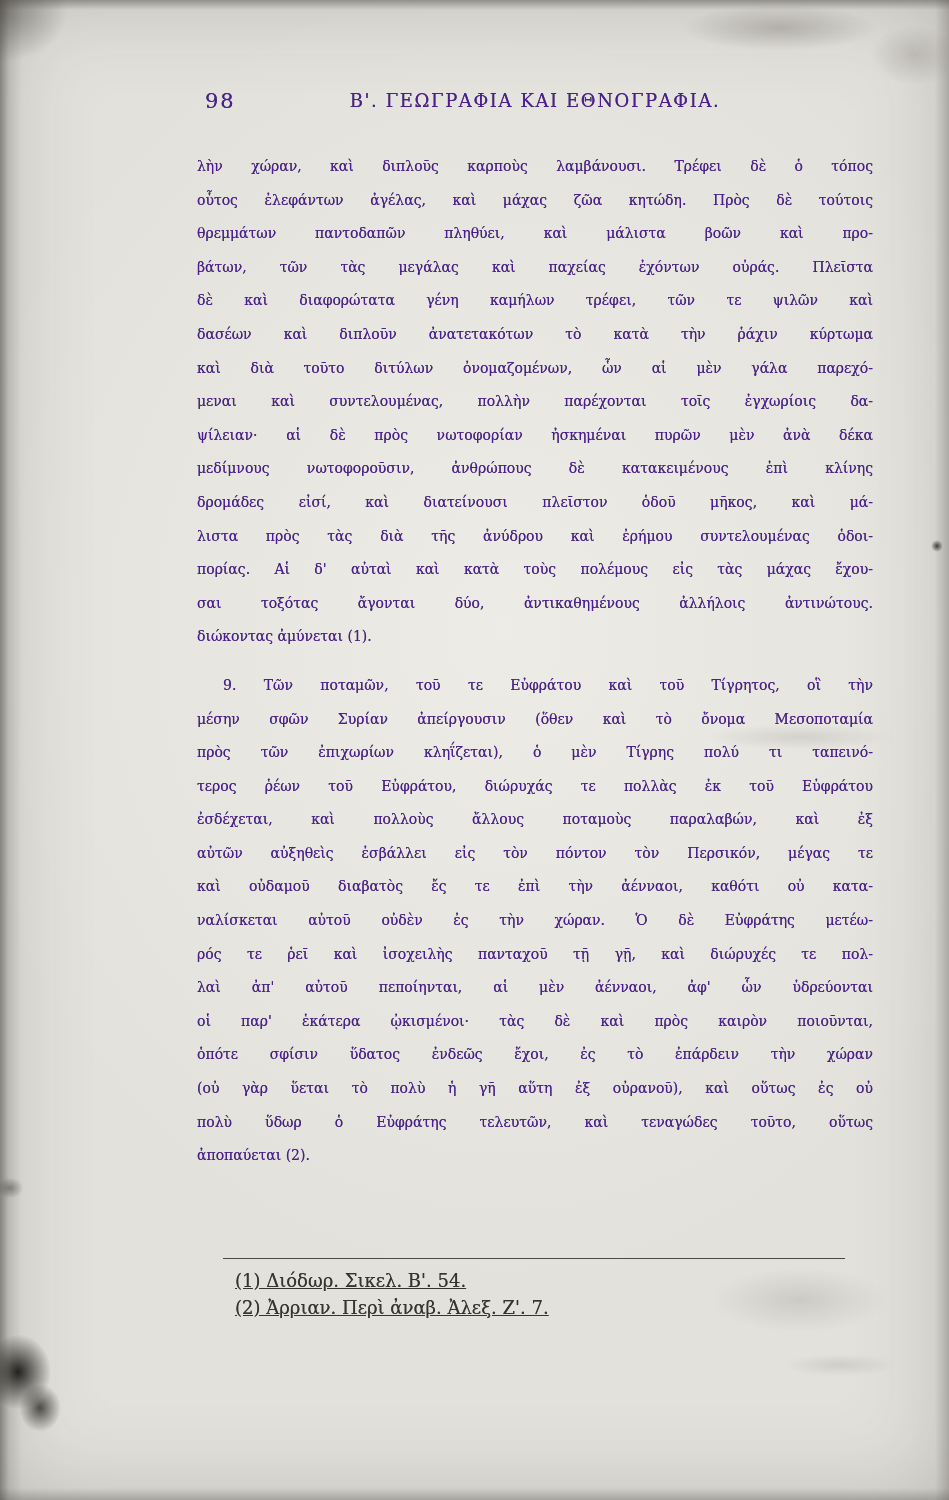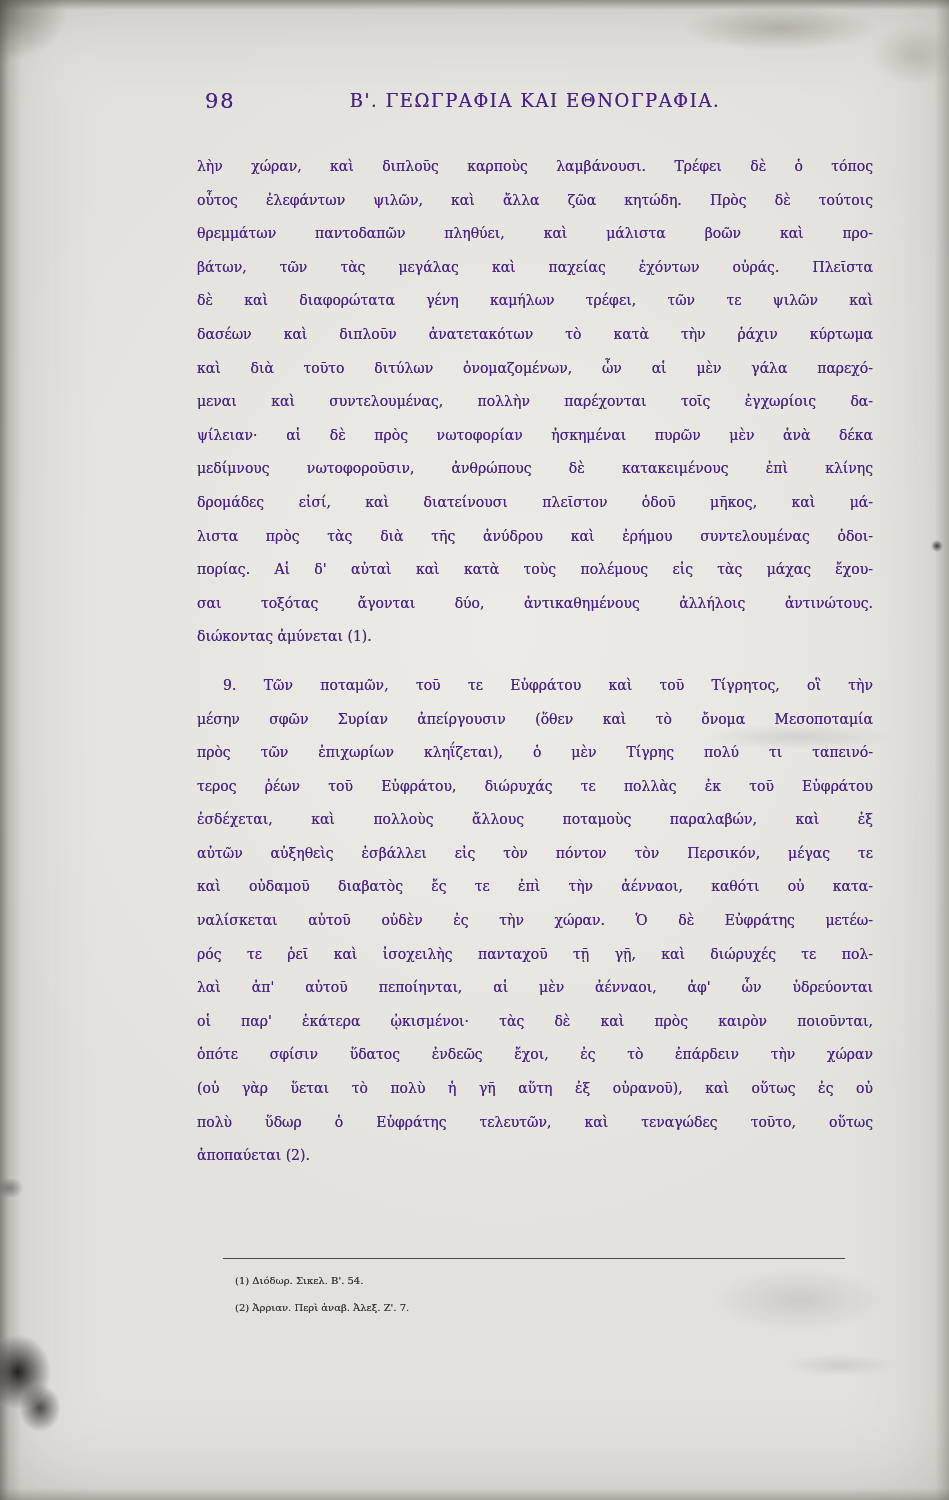--- a/index.html
+++ b/index.html
@@ -63,38 +63,39 @@
   .paragraph.indented .line:first-child{text-indent:26px;}
   .footnote-block{
     position:absolute;left:197px;top:1258px;width:676px;
     color:#36342f;text-shadow:0 0 .5px rgba(45,42,38,.7);
   }
   .footnote-rule{
     border:none;border-top:1.6px solid #4c4a45;
     width:622px;margin:0 0 8px 26px;
   }
   .footnote{
-    font-size:10px;line-height:27px;padding-left:38px;
+    font-size:18px;line-height:27px;padding-left:38px;
     text-align:left;
+    text-decoration:underline;
   }
 </style>
 </head>
 <body>
 
 <div class="scan-surface"></div>
 
 <div class="text-block">
   <div class="header-row">
     <span class="page-number">98</span>
     <span class="running-header">Β'. ΓΕΩΓΡΑΦΙΑ ΚΑΙ ΕΘΝΟΓΡΑΦΙΑ.</span>
   </div>
   <div class="paragraphs" id="paragraphs">
       <div class="paragraph">
         <div class="line">λὴν χώραν, καὶ διπλοῦς καρποὺς λαμβάνουσι. Τρέφει δὲ ὁ τόπος</div>
-        <div class="line">οὗτος ἐλεφάντων ψιλῶν, καὶ ἄλλα ζῶα κητώδη. Πρὸς δὲ τούτοις</div>
+        <div class="line">οὗτος ἐλεφάντων ἀγέλας, καὶ μάχας ζῶα κητώδη. Πρὸς δὲ τούτοις</div>
         <div class="line">θρεμμάτων παντοδαπῶν πληθύει, καὶ μάλιστα βοῶν καὶ προ-</div>
         <div class="line">βάτων, τῶν τὰς μεγάλας καὶ παχείας ἐχόντων οὐράς. Πλεῖστα</div>
         <div class="line">δὲ καὶ διαφορώτατα γένη καμήλων τρέφει, τῶν τε ψιλῶν καὶ</div>
         <div class="line">δασέων καὶ διπλοῦν ἀνατετακότων τὸ κατὰ τὴν ῥάχιν κύρτωμα</div>
         <div class="line">καὶ διὰ τοῦτο διτύλων ὀνομαζομένων, ὧν αἱ μὲν γάλα παρεχό-</div>
         <div class="line">μεναι καὶ συντελουμένας, πολλὴν παρέχονται τοῖς ἐγχωρίοις δα-</div>
         <div class="line">ψίλειαν· αἱ δὲ πρὸς νωτοφορίαν ἠσκημέναι πυρῶν μὲν ἀνὰ δέκα</div>
         <div class="line">μεδίμνους νωτοφοροῦσιν, ἀνθρώπους δὲ κατακειμένους ἐπὶ κλίνης</div>
         <div class="line">δρομάδες εἰσί, καὶ διατείνουσι πλεῖστον ὁδοῦ μῆκος, καὶ μά-</div>
         <div class="line">λιστα πρὸς τὰς διὰ τῆς ἀνύδρου καὶ ἐρήμου συντελουμένας ὁδοι-</div>

